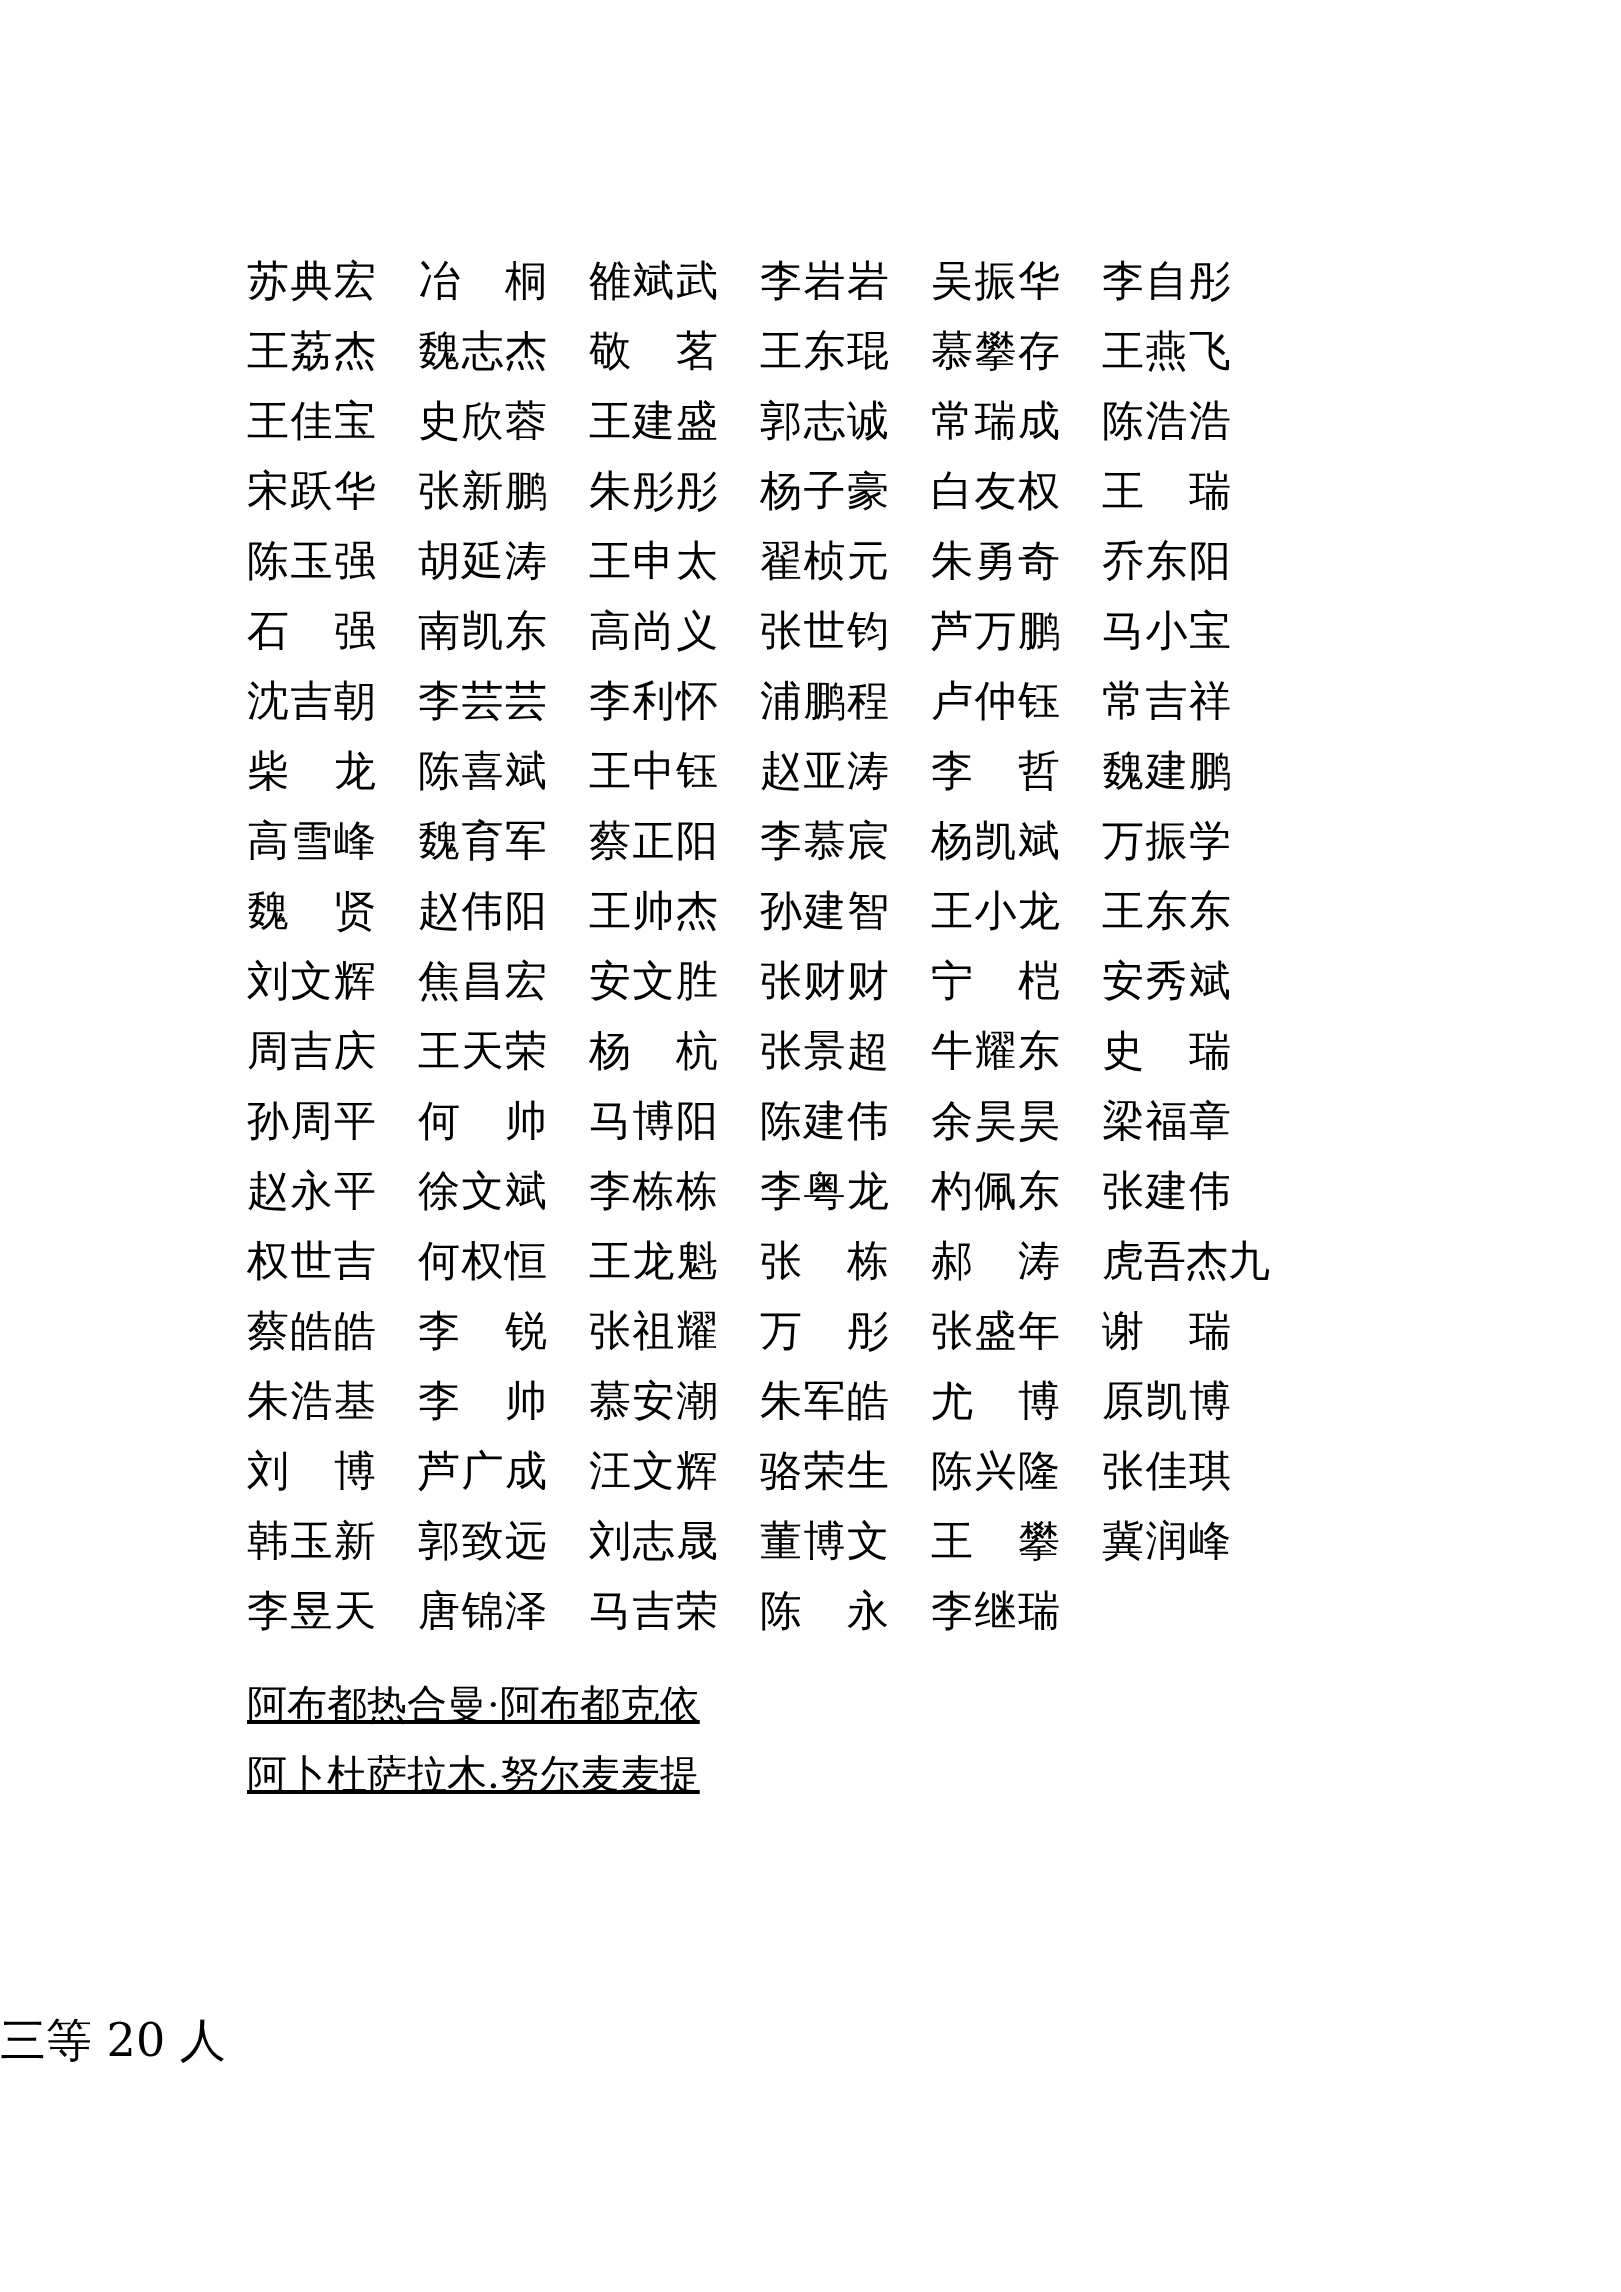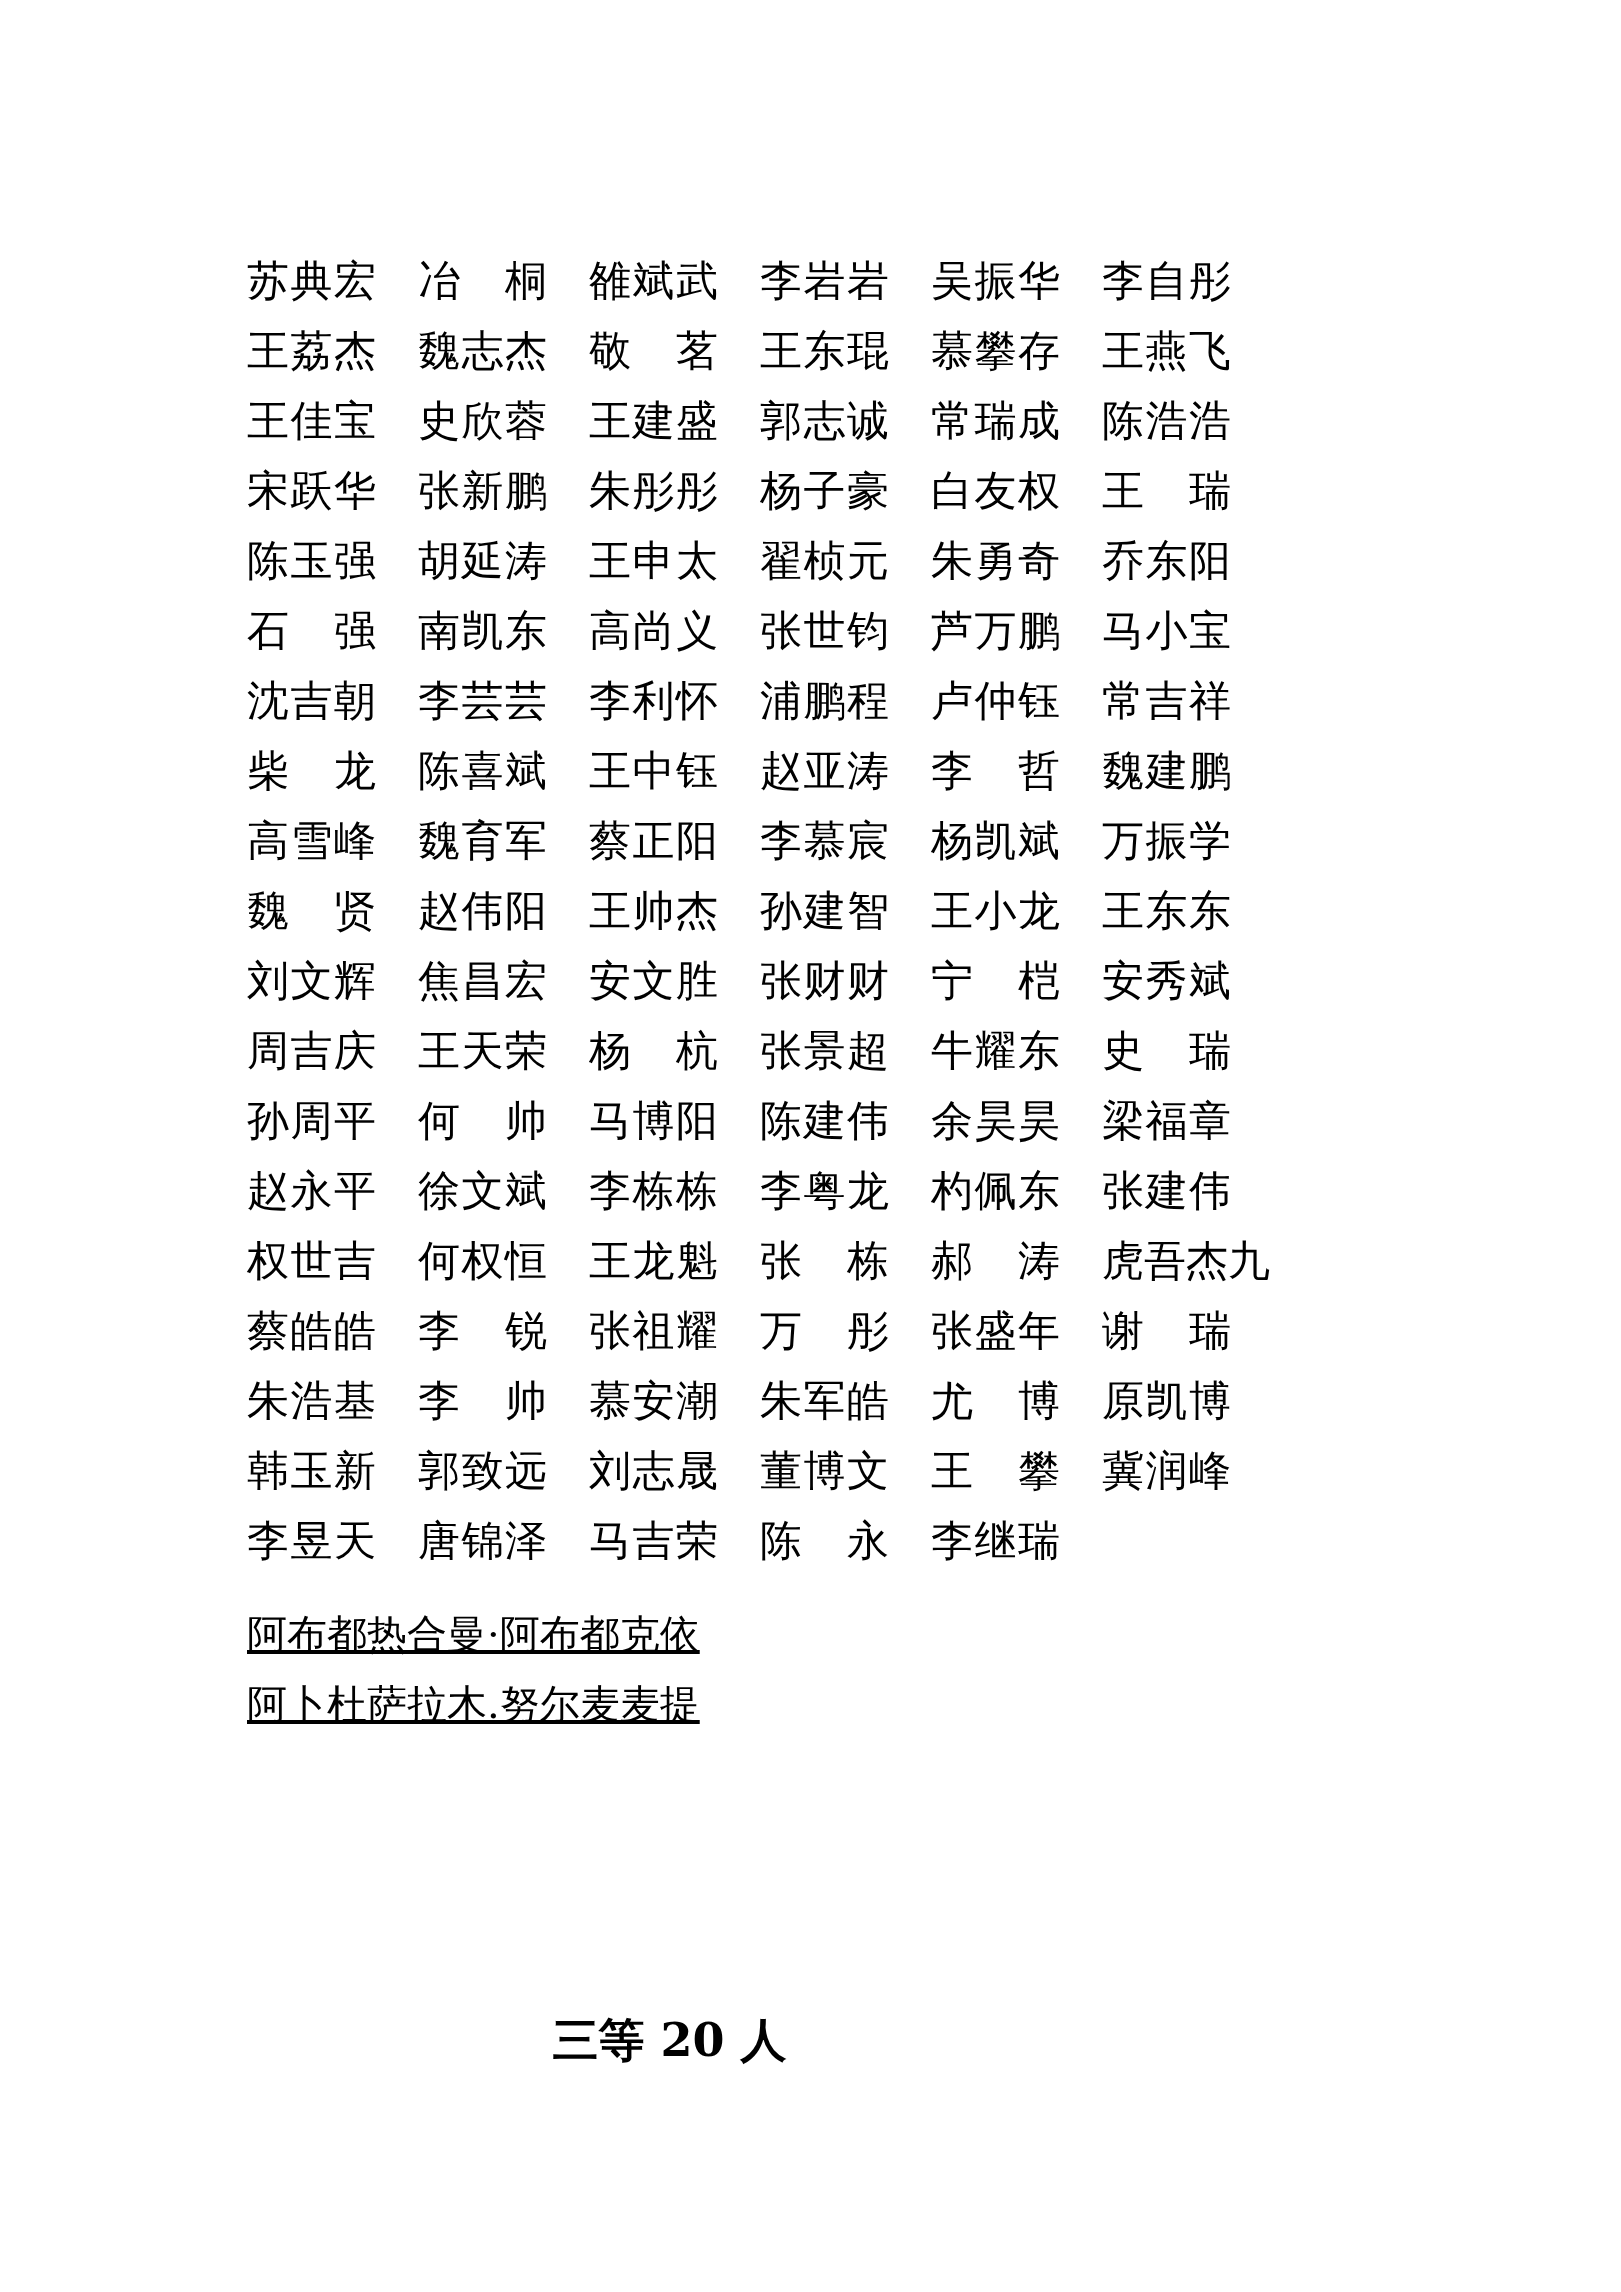--- a/index.html
+++ b/index.html
@@ -48,23 +48,22 @@
     text-decoration: underline;
   }
   .long-name.first {
     margin-top: 22.5px;
   }
   .footer {
     position: absolute;
     left: 0;
     top: 1974px;
     width: 1339px;
-    text-align: center;
     font-size: 46px;
-    font-weight: bold;
+    font-weight: normal;
     line-height: 57px;
   }
 </style>
 </head>
 <body>
 
 <div class="page">
 
   <div class="name-grid">
 
@@ -198,20 +197,28 @@
       </div>
       <div class="name-row">
         <span class="name-cell">朱浩基</span>
         <span class="name-cell">李帅</span>
         <span class="name-cell">慕安潮</span>
         <span class="name-cell">朱军皓</span>
         <span class="name-cell">尤博</span>
         <span class="name-cell">原凯博</span>
       </div>
       <div class="name-row">
+        <span class="name-cell">刘博</span>
+        <span class="name-cell">芦广成</span>
+        <span class="name-cell">汪文辉</span>
+        <span class="name-cell">骆荣生</span>
+        <span class="name-cell">陈兴隆</span>
+        <span class="name-cell">张佳琪</span>
+      </div>
+      <div class="name-row">
         <span class="name-cell">韩玉新</span>
         <span class="name-cell">郭致远</span>
         <span class="name-cell">刘志晟</span>
         <span class="name-cell">董博文</span>
         <span class="name-cell">王攀</span>
         <span class="name-cell">冀润峰</span>
       </div>
       <div class="name-row">
         <span class="name-cell">李昱天</span>
         <span class="name-cell">唐锦泽</span>

